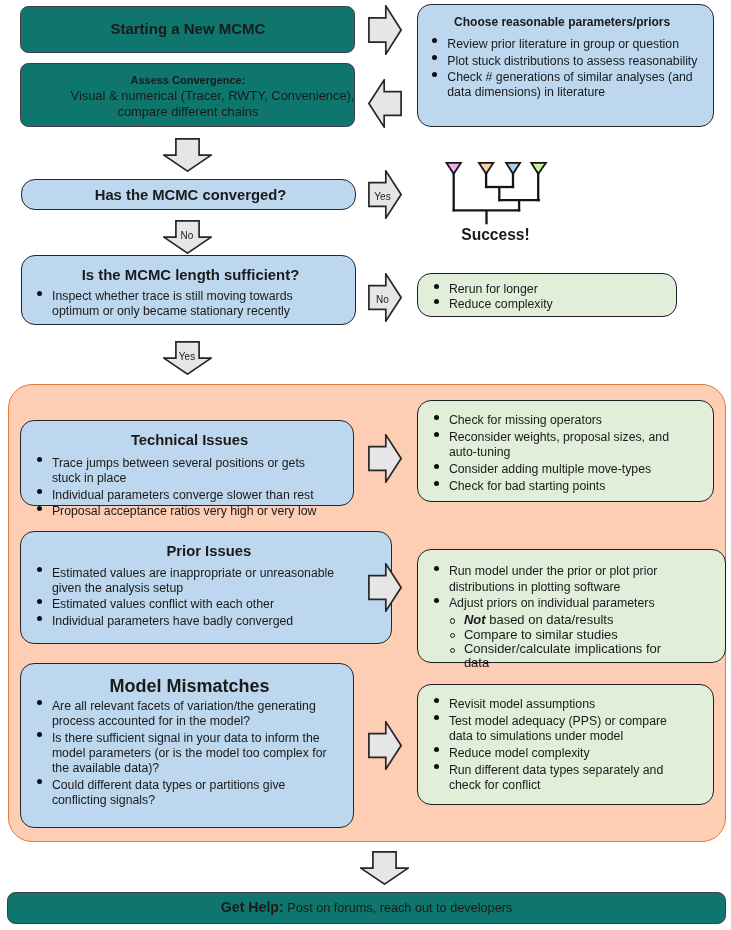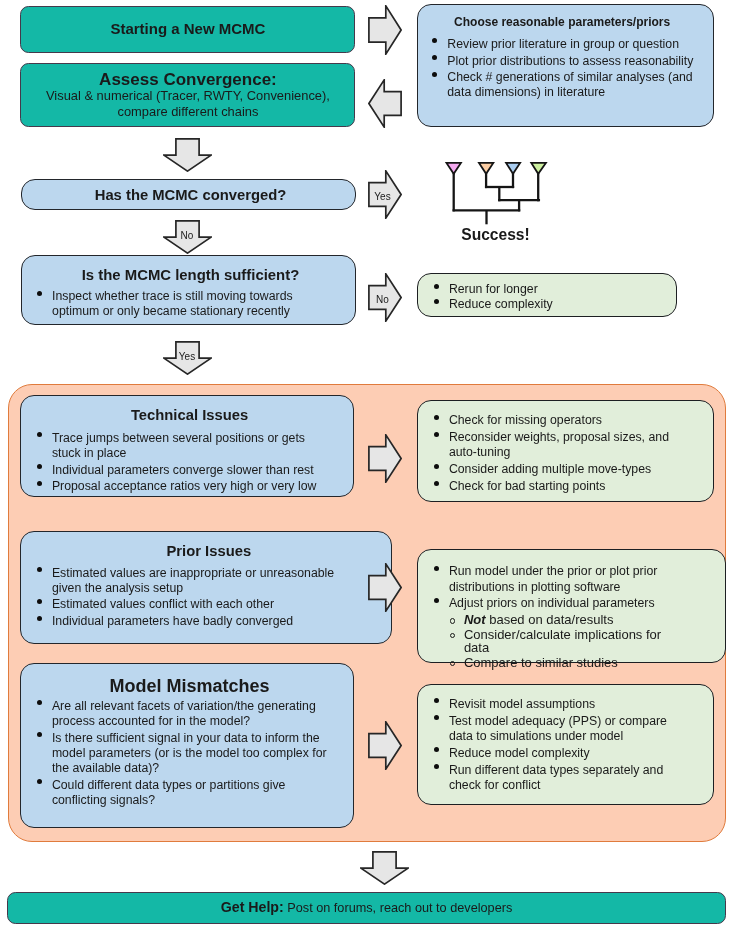--- a/index.html
+++ b/index.html
@@ -2,21 +2,21 @@
 <html><head>
 <meta charset="utf-8">
 <title>MCMC Troubleshooting Flowchart</title>
 <style>
   html,body{margin:0;padding:0;background:#ffffff;}
   body{width:731px;height:930px;position:relative;overflow:hidden;
        font-family:"Liberation Sans", sans-serif;color:#1a1a1a;}
   .canvas{position:absolute;left:0;top:0;width:731px;height:930px;}
 
   .box{position:absolute;box-sizing:border-box;}
-  .pink{background:#14b8a6;border:1.55px solid #45394b;border-radius:8.5px;}
+  .pink{background:#0f766e;border:1.55px solid #45394b;border-radius:8.5px;}
   .blue{background:#bcd7ee;border:1.7px solid #23262b;border-radius:14px;}
   .green{background:#e1eeda;border:1.7px solid #1d1f22;border-radius:14px;}
   .orange{background:#fdcdb4;border:1.6px solid #e07b3c;border-radius:24px;}
 
   .ttl{font-weight:bold;text-align:center;font-size:14px;line-height:16px;}
   .txt{font-size:12.3px;line-height:17.6px;}
 
   ul.bl{margin:0;padding:0;list-style:none;font-size:12.3px;line-height:15.1px;}
   ul.bl > li{position:relative;padding-left:15.7px;margin:0 0 1.75px 0;}
   ul.bl > li::before{content:"";position:absolute;left:0.6px;top:1.6px;
@@ -35,30 +35,30 @@
 </head>
 <body>
 
 <div class="canvas">
 
 <div class="box pink" style="left:20.4px;top:6.35px;width:335.1px;height:46.25px;">
   <div class="ttl" style="position:absolute;left:0;top:13.5px;width:100%;font-size:15px;">Starting a New MCMC</div>
 </div>
 
 <div class="box pink" style="left:20.4px;top:63.3px;width:335.1px;height:64.1px;">
-  <div class="ttl" style="position:absolute;left:0;top:7.4px;width:100%;font-size:17px;line-height:16px;">Assess Convergence:</div>
-  <div class="txt" style="position:absolute;left:0;top:24.2px;width:100%;text-align:center;font-size:12.9px;line-height:16px;">Visual &amp; numerical (Tracer, RWTY, Convenience),</div>
+  <div class="ttl" style="position:absolute;left:0;top:7.4px;width:100%;font-size:11px;line-height:16px;">Assess Convergence:</div>
+  <div class="txt" style="position:absolute;left:0;top:24.2px;width:100%;text-align:right;font-size:12.9px;line-height:16px;">Visual &amp; numerical (Tracer, RWTY, Convenience),</div>
   <div class="txt" style="position:absolute;left:0;top:39.7px;width:100%;text-align:center;font-size:12.9px;line-height:16px;">compare different chains</div>
 </div>
 
 <div class="box blue" style="left:416.6px;top:4.4px;width:297.1px;height:122.9px;">
   <div class="ttl" style="position:absolute;left:-3px;top:8.6px;width:100%;font-size:12px;">Choose reasonable parameters/priors</div>
   <ul class="bl" style="position:absolute;left:14.0px;top:31.3px;width:268px;">
     <li>Review prior literature in group or question</li>
-    <li>Plot prior distributions to assess reasonability</li>
+    <li>Plot stuck distributions to assess reasonability</li>
     <li>Check # generations of similar analyses (and data dimensions) in literature</li>
   </ul>
 </div>
 
 <svg class="arw" style="left:368px;top:5px;" width="34" height="50" viewBox="0 0 34 50">
   <polygon points="0.9,12.9 17.8,12.9 17.8,0.9 33.1,25 17.8,49.1 17.8,37.1 0.9,37.1" fill="#e6e6e6" stroke="#262626" stroke-width="1.7" stroke-linejoin="miter"></polygon>
 </svg>
 
 <svg class="arw" style="left:368px;top:79px;" width="34" height="49" viewBox="0 0 34 49">
   <polygon points="33.1,12.6 16.2,12.6 16.2,0.9 0.9,24.5 16.2,48.1 16.2,36.4 33.1,36.4" fill="#e6e6e6" stroke="#262626" stroke-width="1.7" stroke-linejoin="miter"></polygon>
@@ -126,21 +126,21 @@
   </ul>
 </div>
 
 <svg class="arw" style="left:162.5px;top:341px;" width="49" height="34" viewBox="0 0 49 34">
   <polygon points="12.9,0.9 36.1,0.9 36.1,17.1 48.1,17.1 24.5,33.1 0.9,17.1 12.9,17.1" fill="#e6e6e6" stroke="#262626" stroke-width="1.7" stroke-linejoin="miter"></polygon>
 </svg>
 <div class="arwlbl" style="left:162.5px;top:352.3px;width:49px;">Yes</div>
 
 <div class="box orange" style="left:7.9px;top:383.6px;width:717.7px;height:458.8px;"></div>
 
-<div class="box blue" style="left:20.3px;top:395px;width:333.5px;height:102px;">
+<div class="box blue" style="left:20.3px;top:420px;width:333.5px;height:86px;">
   <div class="ttl" style="position:absolute;left:2.5px;top:10.7px;width:100%;font-size:14.8px;">Technical Issues</div>
   <ul class="bl" style="position:absolute;left:14.9px;top:34.6px;width:300px;">
     <li>Trace jumps between several positions or gets stuck in place</li>
     <li>Individual parameters converge slower than rest</li>
     <li>Proposal acceptance ratios very high or very low</li>
   </ul>
 </div>
 
 <svg class="arw" style="left:368px;top:434px;" width="34" height="49" viewBox="0 0 34 49">
   <polygon points="0.9,12.6 17.8,12.6 17.8,0.9 33.1,24.5 17.8,48.1 17.8,36.4 0.9,36.4" fill="#e6e6e6" stroke="#262626" stroke-width="1.7" stroke-linejoin="miter"></polygon>
@@ -168,22 +168,22 @@
   <polygon points="0.9,12.6 17.8,12.6 17.8,0.9 33.1,24.5 17.8,48.1 17.8,36.4 0.9,36.4" fill="#e6e6e6" stroke="#262626" stroke-width="1.7" stroke-linejoin="miter"></polygon>
 </svg>
 
 <div class="box green" style="left:417px;top:528.8px;width:309px;height:114.2px;margin-top:20px;">
   <ul class="bl" style="position:absolute;left:15.2px;top:14.7px;width:241px;">
     <li>Run model under the prior or plot prior distributions in plotting software</li>
     <li>Adjust priors on individual parameters</li>
   </ul>
   <ul class="sub" style="position:absolute;left:30.4px;top:63.2px;width:240px;">
     <li><b><i>Not</i></b> based on data/results</li>
+    <li>Compare to similar studies</li>
     <li>Consider/calculate implications for data</li>
-    <li>Compare to similar studies</li>
   </ul>
 </div>
 
 <div class="box blue" style="left:20.3px;top:663.1px;width:333.5px;height:165.1px;">
   <div class="ttl" style="position:absolute;left:2.5px;top:14.2px;width:100%;font-size:18px;">Model Mismatches</div>
   <ul class="bl" style="position:absolute;left:14.9px;top:34.8px;width:303px;">
     <li>Are all relevant facets of variation/the generating process accounted for in the model?</li>
     <li>Is there sufficient signal in your data to inform the model parameters (or is the model too complex for the available data)?</li>
     <li>Could different data types or partitions give conflicting signals?</li>
   </ul>

